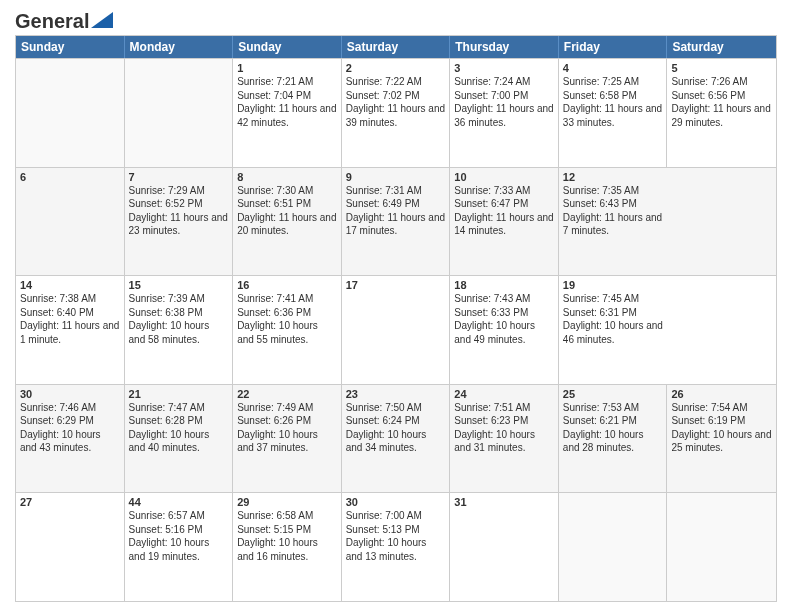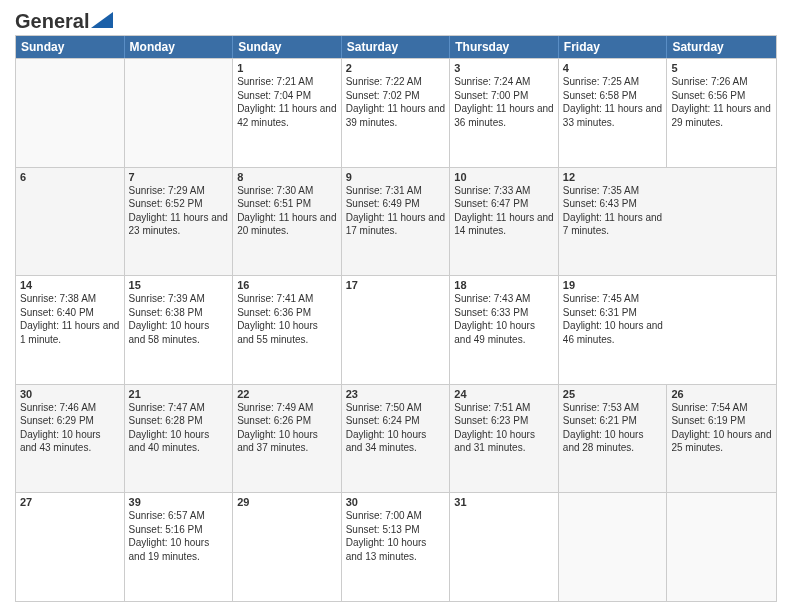--- a/index.html
+++ b/index.html
@@ -233,25 +233,26 @@
           <div class="cal-cell">
             <span class="day-num">26</span>
             <div class="cell-text">Sunrise: 7:54 AM<br>Sunset: 6:19 PM<br>Daylight: 10 hours and 25 minutes.</div>
           </div>
         </div>
         <div class="cal-row">
           <div class="cal-cell">
             <span class="day-num">27</span>
           </div>
           <div class="cal-cell">
-            <span class="day-num">39</span>
+            <span class="day-num">44</span>
             <div class="cell-text">Sunrise: 6:57 AM<br>Sunset: 5:16 PM<br>Daylight: 10 hours and 19 minutes.</div>
           </div>
           <div class="cal-cell">
             <span class="day-num">29</span>
+            <div class="cell-text">Sunrise: 6:58 AM<br>Sunset: 5:15 PM<br>Daylight: 10 hours and 16 minutes.</div>
           </div>
           <div class="cal-cell">
             <span class="day-num">30</span>
             <div class="cell-text">Sunrise: 7:00 AM<br>Sunset: 5:13 PM<br>Daylight: 10 hours and 13 minutes.</div>
           </div>
           <div class="cal-cell">
             <span class="day-num">31</span>
           </div>
           <div class="cal-cell empty"></div>
           <div class="cal-cell empty"></div>

